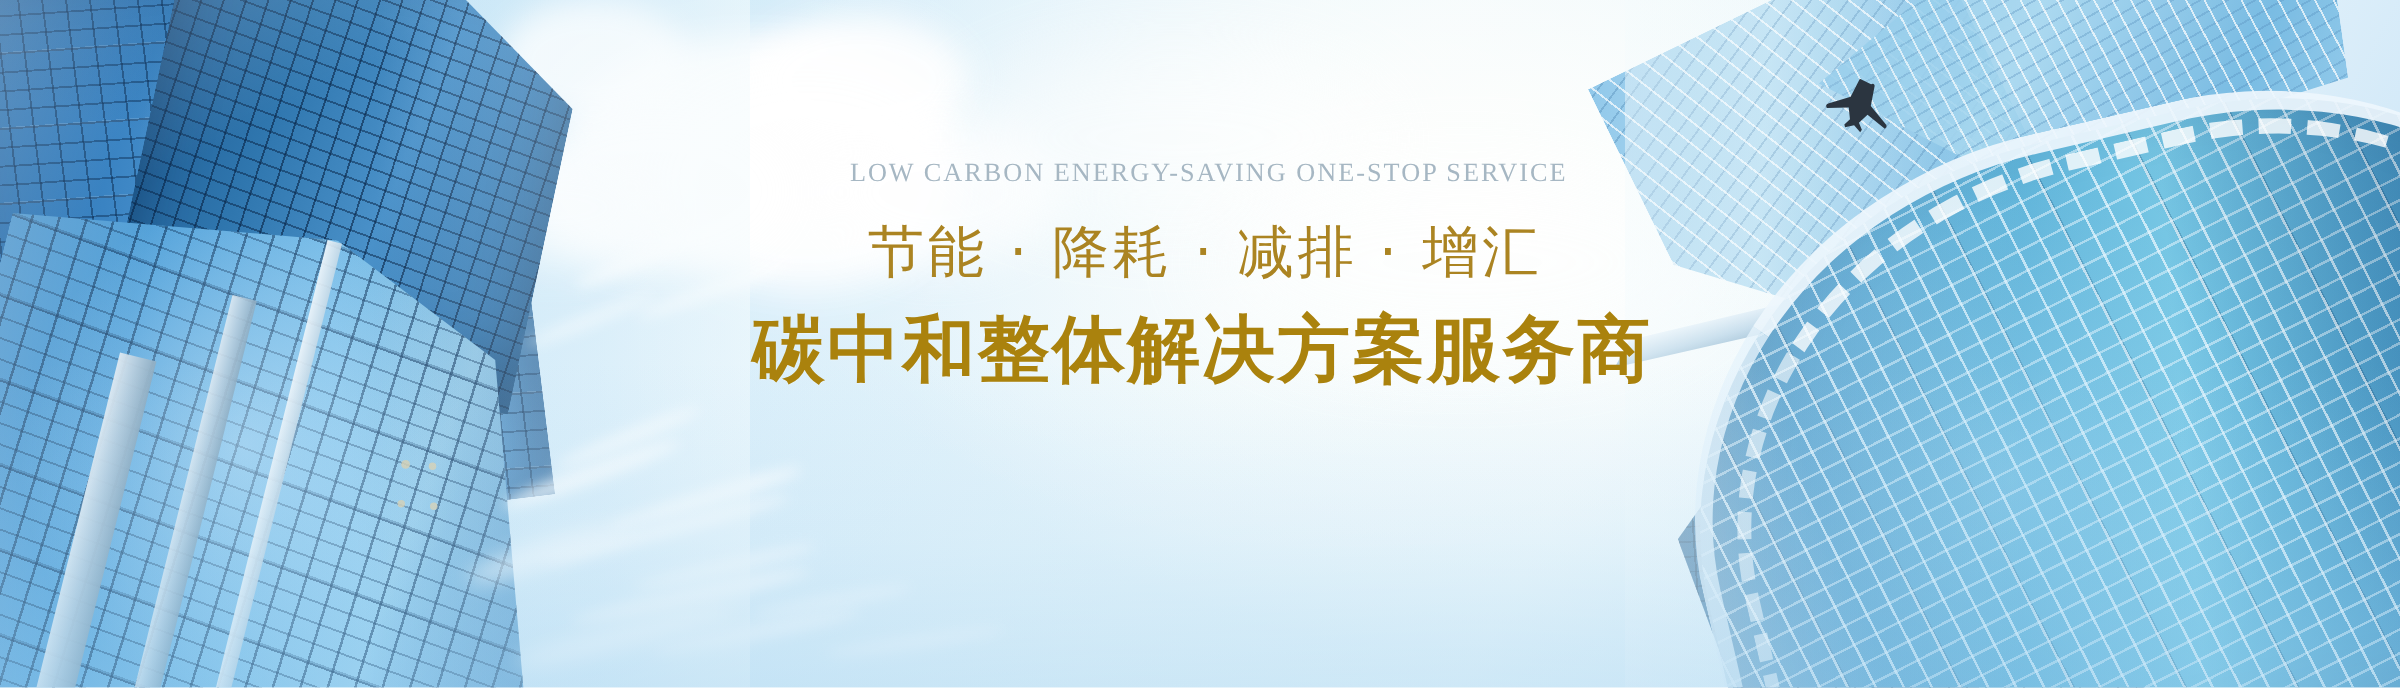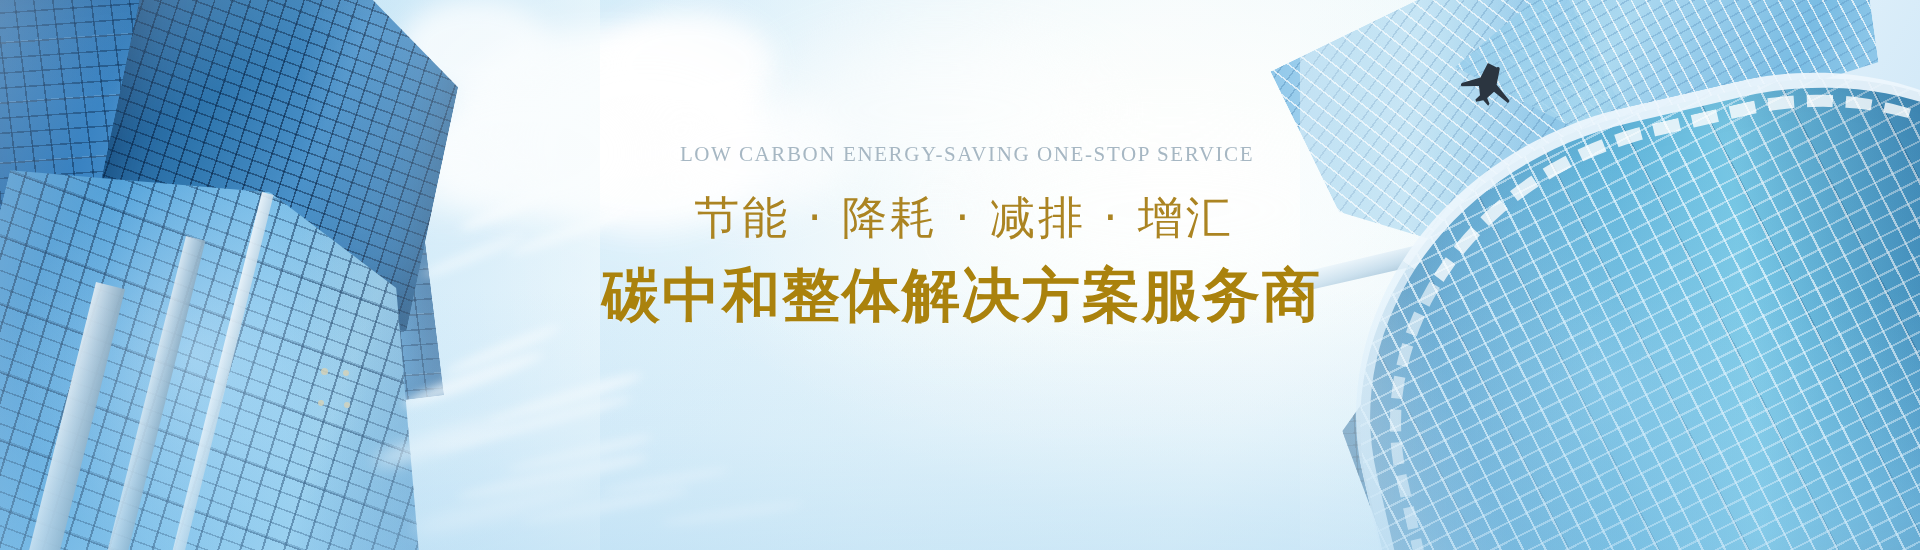--- a/index.html
+++ b/index.html
@@ -341,21 +341,21 @@
     position: absolute;
     left: 1462px; top: 62px;
     width: 56px; height: 48px;
     transform: rotate(22deg);
   }
 
   
   #hero-copy {
     position: absolute;
     left: 0; right: 0;
-    top: 144px;
+    top: 128px;
     text-align: center;
     z-index: 20;
   }
   #tagline-en {
     font-family: "Liberation Serif", "DejaVu Serif", serif;
     font-size: 21px;
     letter-spacing: 1.6px;
     color: #a6b7c3;
     line-height: 1;
     margin: 0 0 30px 0;

